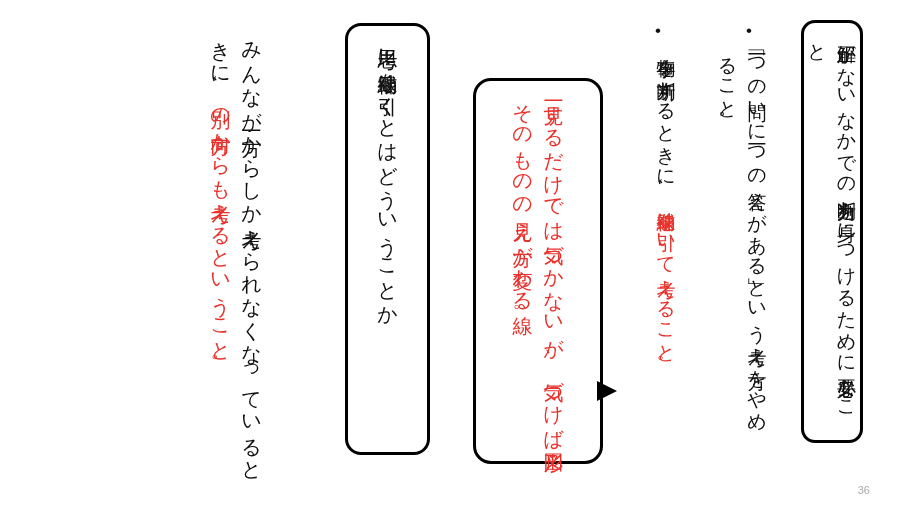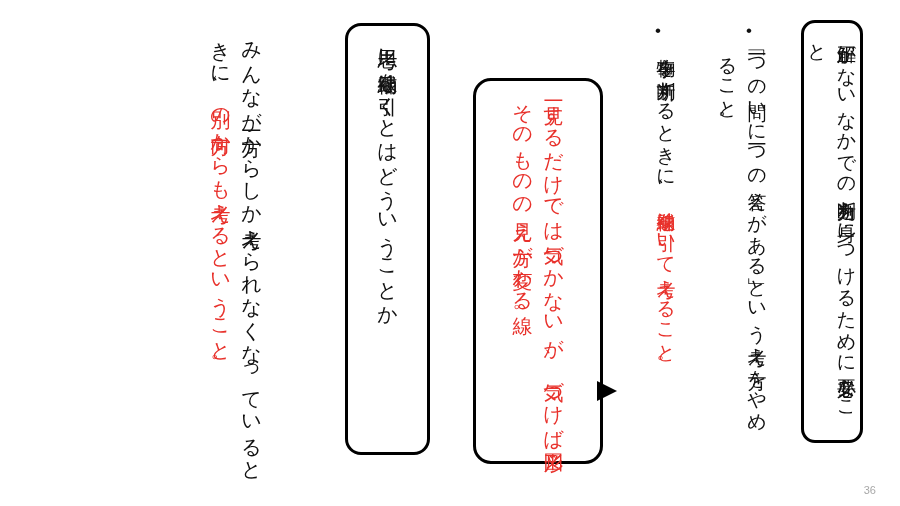--- a/index.html
+++ b/index.html
@@ -156,21 +156,21 @@
     height: 460px;
   }
   .left-text .vtext {
     font-size: 20px;
     height: 450px;
   }
 
   
   .page-number {
     position: absolute;
-    right: 24px;
+    right: 30px;
     bottom: 10px;
     font-size: 11px;
     color: #a8a8a8;
   }
 </style>
 </head>
 <body>
 
 <div class="slide">
 

